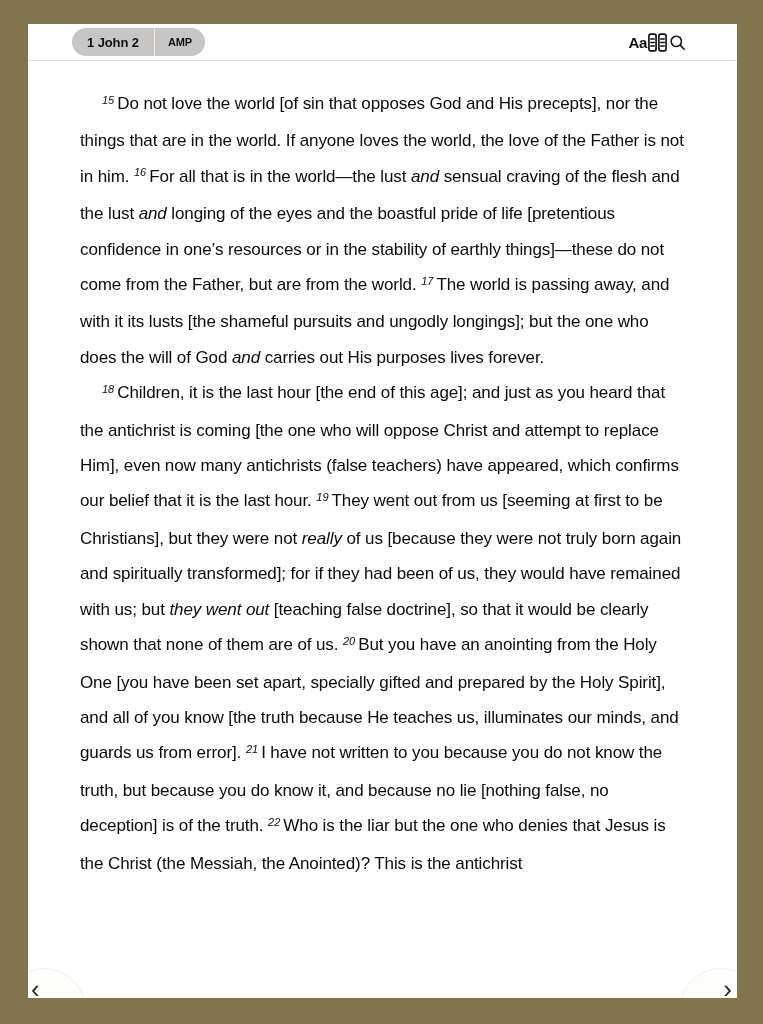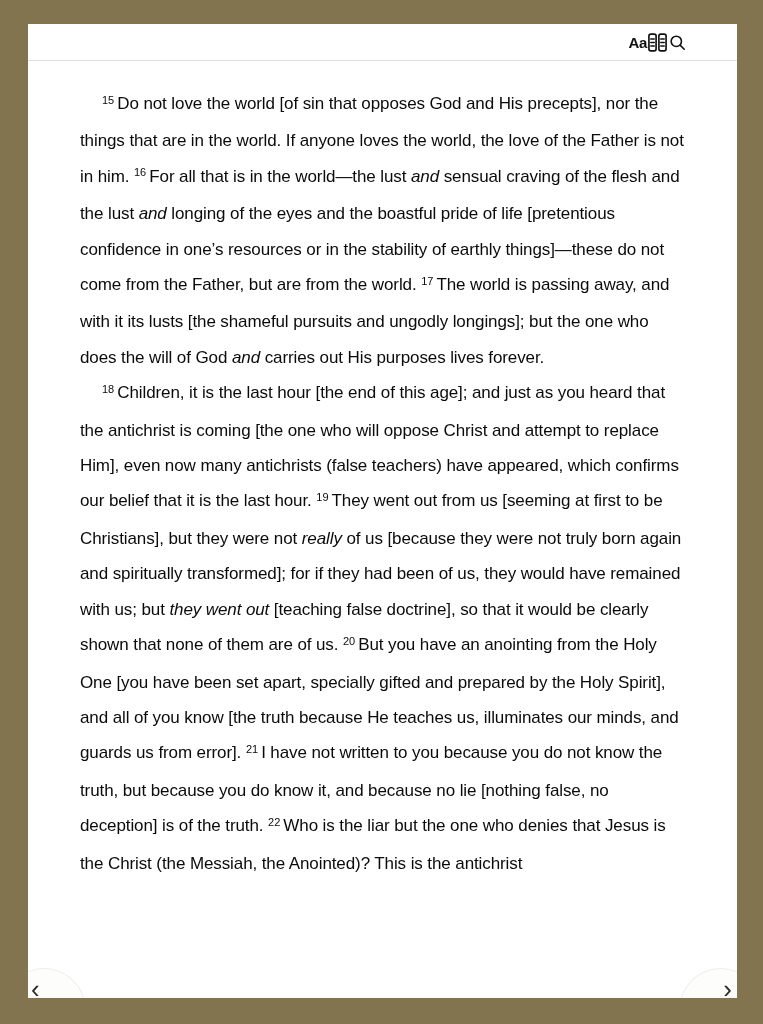--- a/index.html
+++ b/index.html
@@ -79,20 +79,21 @@
     color: #0B0B0B;
   }
   .verses p em { font-style: italic; }
   .vnum {
     font-size: 11px;
     font-weight: 400;
     position: relative;
     top: -5.5px;
     margin-right: 3px;
     letter-spacing: 0;
+    font-style: italic;
   }
   
   .nav-circle {
     position: absolute;
     width: 84px; height: 84px;
     border-radius: 50%;
     background: #FDFDFB;
     border: 1px solid #EFEDE8;
     box-sizing: border-box;
   }
@@ -109,20 +110,24 @@
   }
   .nav-chevron.prev { left: 3px; top: 952px; }
   .nav-chevron.next { right: 5px; top: 952px; }
 </style>
 </head>
 <body>
 
 <div class="page">
 
   <div class="topbar">
+    <div class="ref-pill">
+      <button class="ref-seg">1 John 2</button>
+      <button class="ref-seg version">AMP</button>
+    </div>
 
     <div class="topbar-actions">
       <button class="action-btn aa-btn">Aa</button>
 
       <button class="action-btn">
         <span style="display:flex;">
           <svg width="21" height="21" viewBox="0 0 24 24" fill="none" stroke="#111" stroke-width="1.9" stroke-linecap="round">
             <rect x="2.2" y="2.5" width="8.2" height="19" rx="2.2"></rect>
             <rect x="13.6" y="2.5" width="8.2" height="19" rx="2.2"></rect>
             <line x1="4.4" y1="8" x2="8.2" y2="8"></line>

